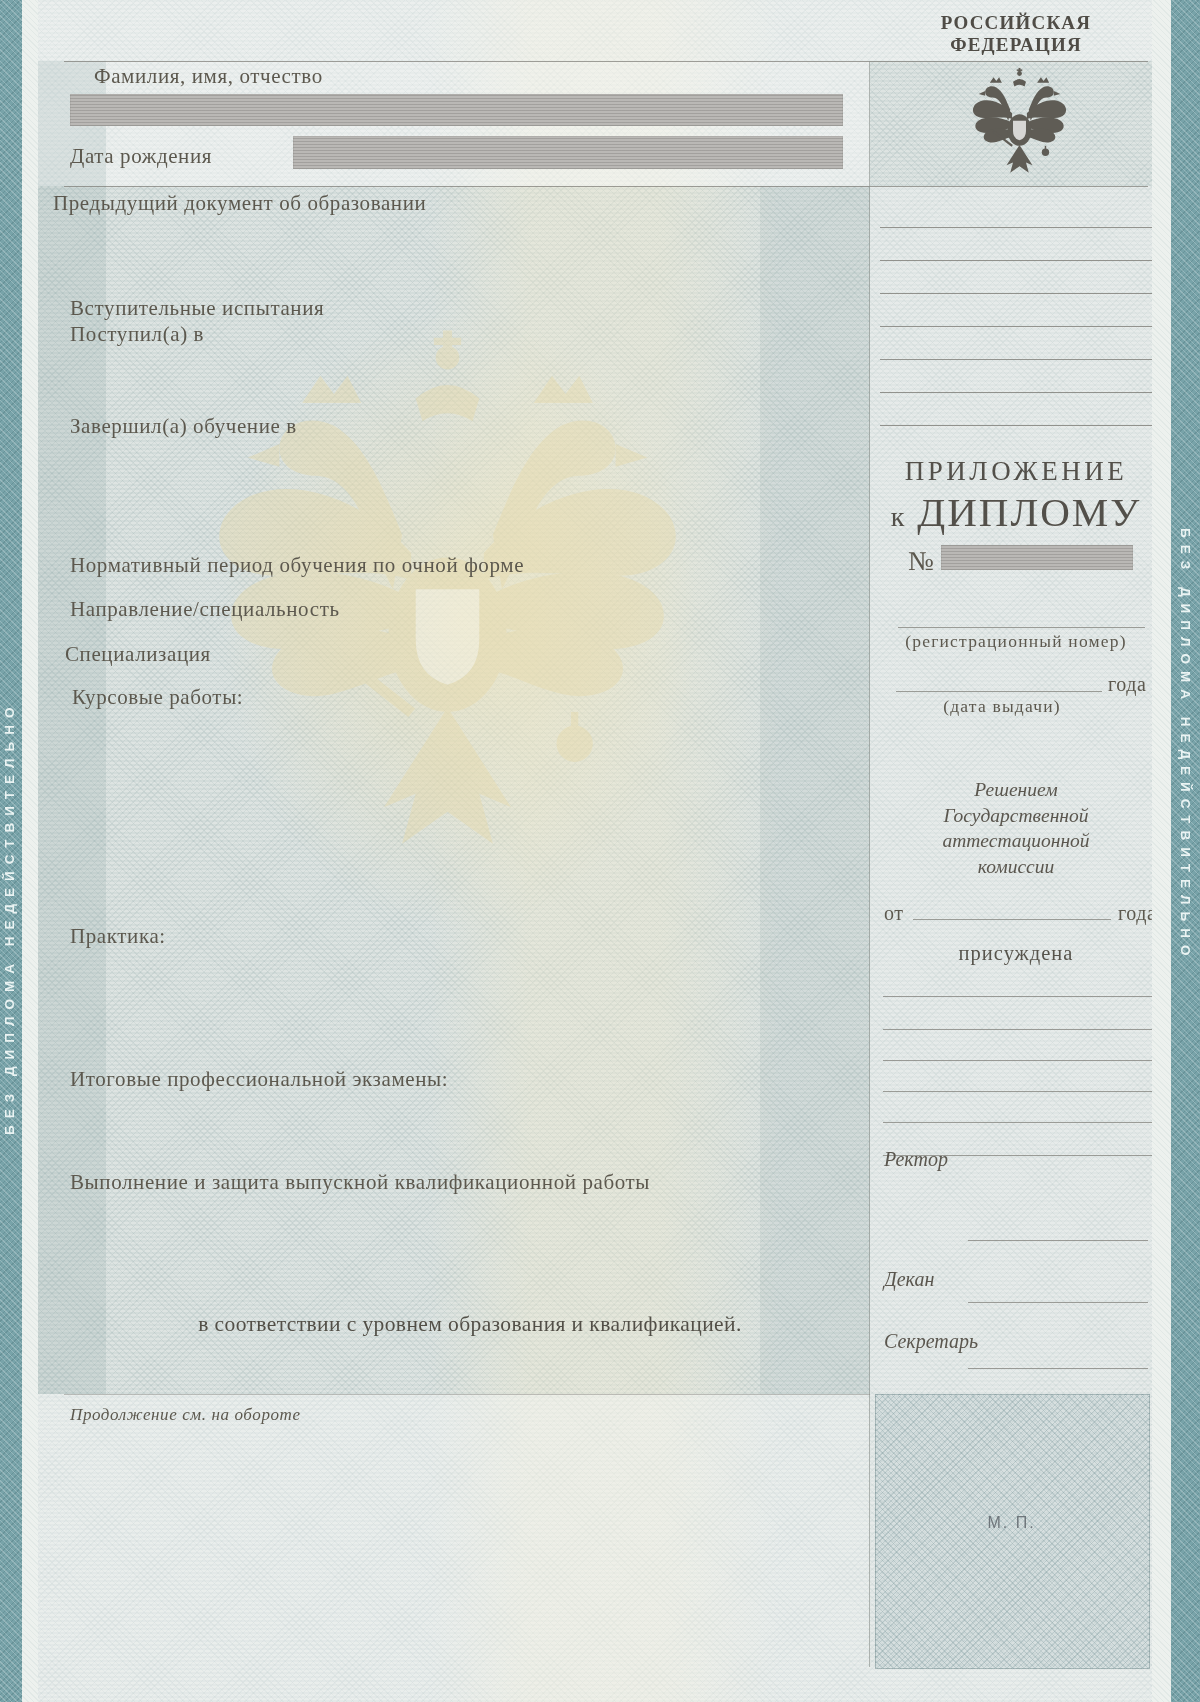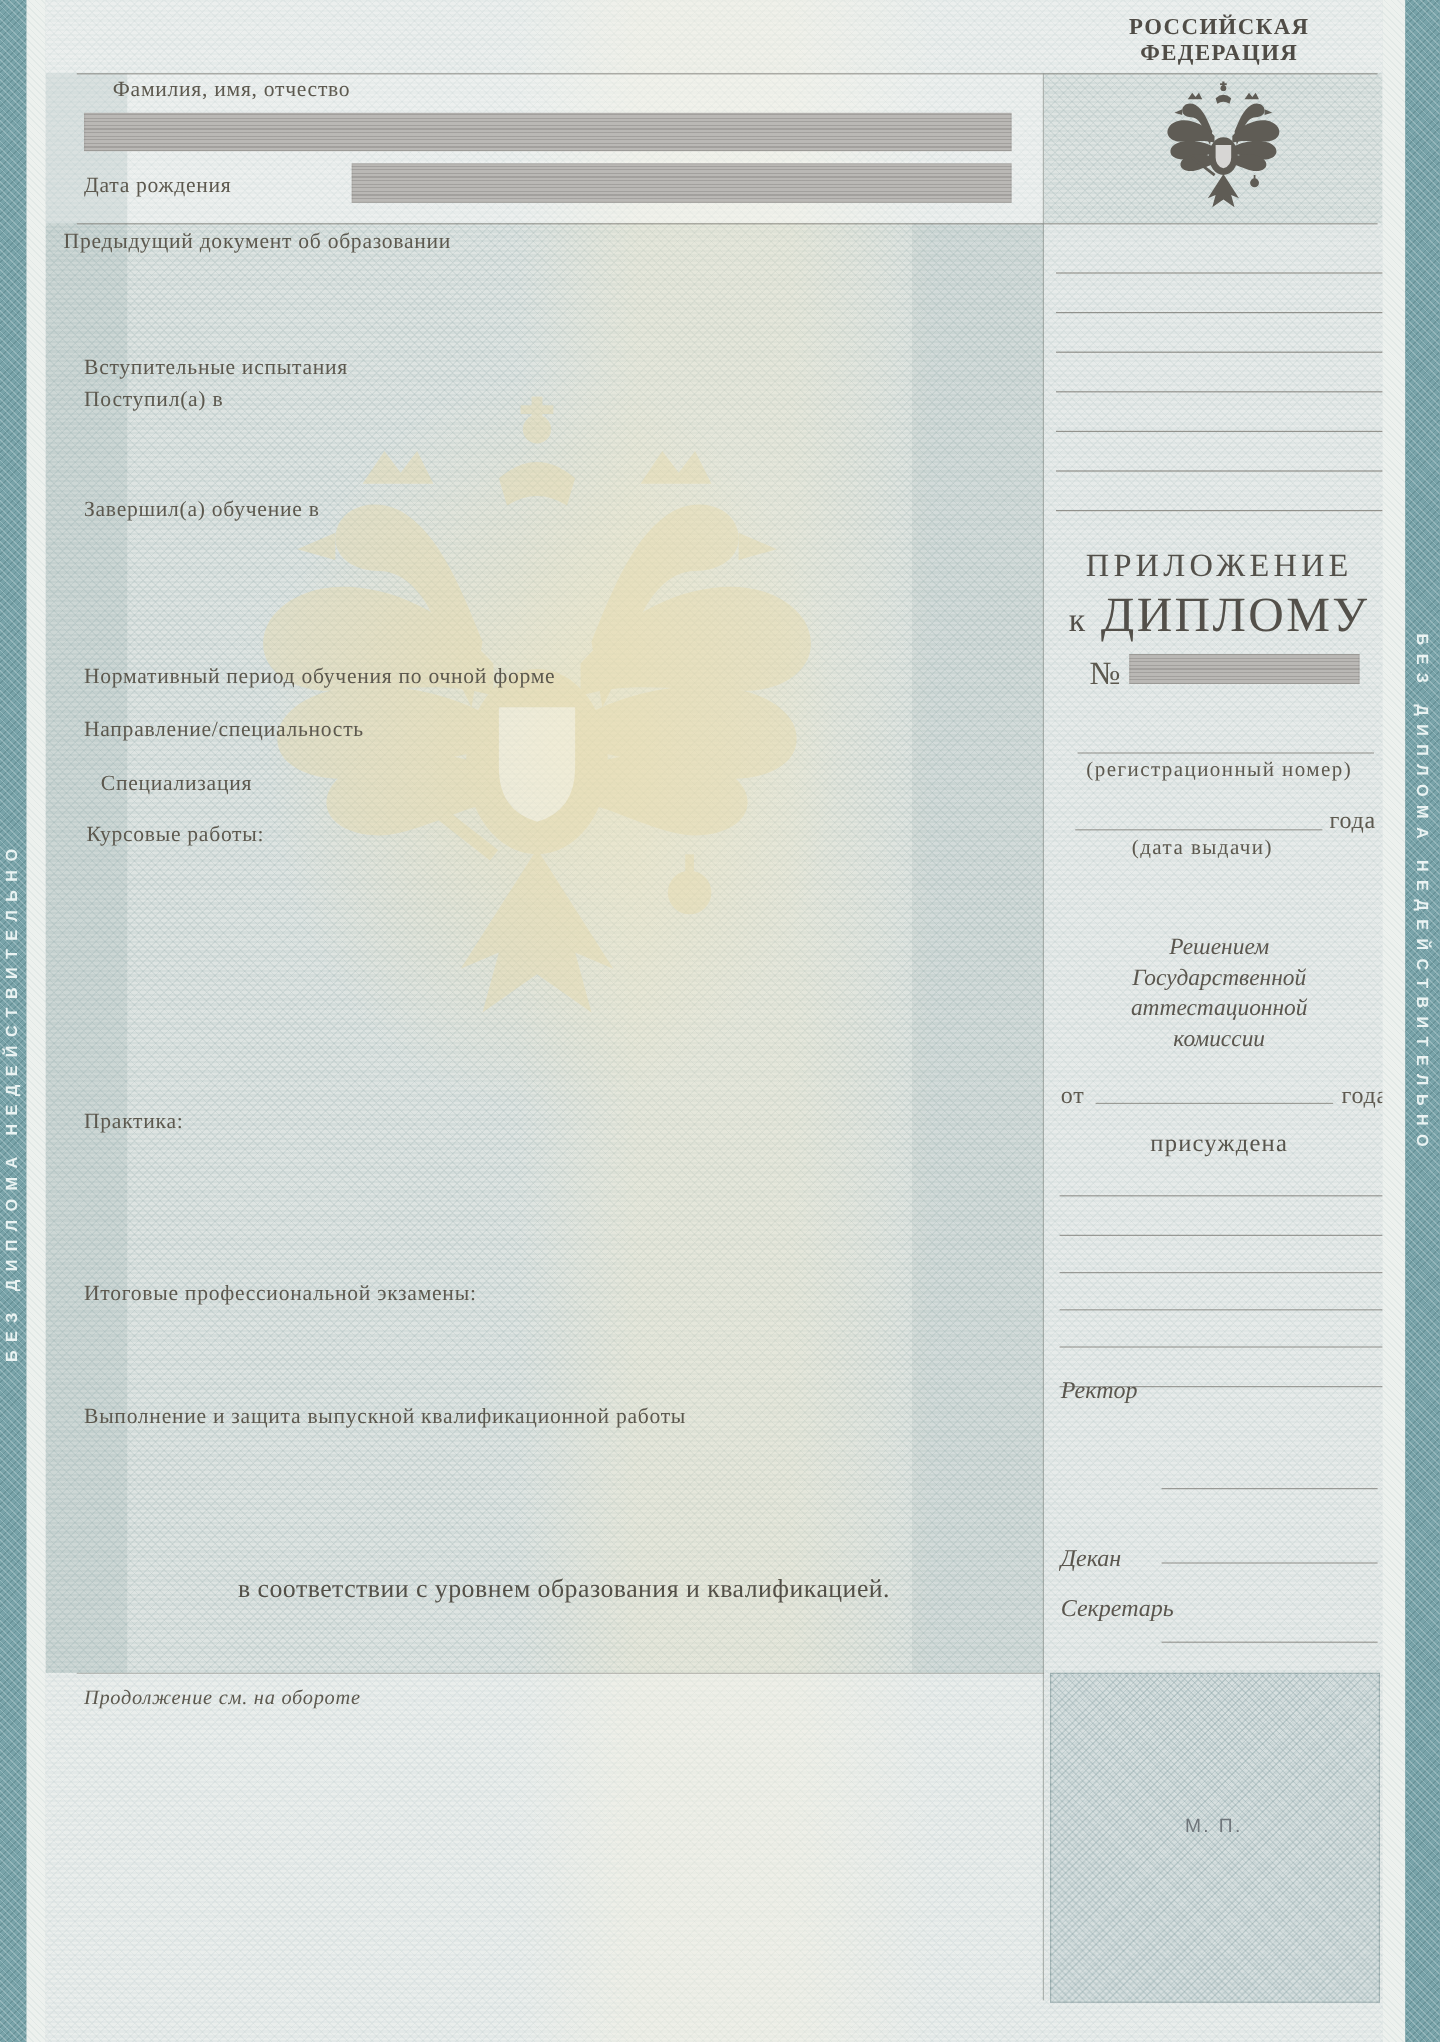--- a/index.html
+++ b/index.html
@@ -8,21 +8,21 @@
     background-color:#dbe2e0;
     background-image:
       radial-gradient(ellipse 330px 430px at 460px 620px, rgba(240,229,186,.60), rgba(240,229,186,0) 72%),
       linear-gradient(90deg, rgba(243,236,205,0) 430px, rgba(243,236,205,.34) 530px, rgba(243,236,205,.34) 660px, rgba(243,236,205,0) 780px),
       repeating-linear-gradient(45deg, rgba(124,153,154,.13) 0 1px, rgba(255,255,255,0) 1px 5px),
       repeating-linear-gradient(-45deg, rgba(124,153,154,.13) 0 1px, rgba(255,255,255,0) 1px 5px),
       repeating-linear-gradient(0deg, rgba(146,172,173,.10) 0 2px, rgba(255,255,255,.08) 2px 4px);
     font-family:"Liberation Serif", serif;
     color:#57544c;
   }
-  .lbl{position:absolute;font-size:18px;letter-spacing:.6px;color:#5c584e;white-space:nowrap;}
+  .lbl{position:absolute;font-size:21px;letter-spacing:.6px;color:#5c584e;white-space:nowrap;}
   .lbl-it{font-style:italic;}
   .hline{position:absolute;height:1px;background:#7e7d77;opacity:.72;}
   .vline{position:absolute;width:1px;background:#8d938f;opacity:.65;}
   .bar{position:absolute;background:linear-gradient(180deg,#bab8b5,#adabA8 45%,#b7b5b2);
        background-image:repeating-linear-gradient(0deg, rgba(90,88,86,.18) 0 1px, rgba(255,255,255,.10) 1px 3px);
        background-color:#b2b0ad;box-shadow:0 0 0 1px rgba(120,118,115,.15) inset;}
   .band{position:absolute;pointer-events:none;}
   .edge{position:absolute;top:0;height:1702px;background-color:#78a3a9;
     background-image:
       repeating-linear-gradient(45deg, rgba(255,255,255,.22) 0 1px, rgba(0,0,0,0) 1px 4px),
@@ -108,21 +108,21 @@
   <div class="bar" style="left:70px;top:94px;width:773px;height:32px;"></div>
   <div class="lbl" style="left:70px;top:144px;">Дата рождения</div>
   <div class="bar" style="left:293px;top:136px;width:550px;height:33px;"></div>
 
   <div class="lbl" style="left:53px;top:191px;">Предыдущий документ об образовании</div>
   <div class="lbl" style="left:70px;top:296px;">Вступительные испытания</div>
   <div class="lbl" style="left:70px;top:322px;">Поступил(а) в</div>
   <div class="lbl" style="left:70px;top:414px;">Завершил(а) обучение в</div>
   <div class="lbl" style="left:70px;top:553px;">Нормативный период обучения по очной форме</div>
   <div class="lbl" style="left:70px;top:597px;">Направление/специальность</div>
-  <div class="lbl" style="left:84px;top:642px;">Специализация</div>
+  <div class="lbl" style="left:65px;top:642px;">Специализация</div>
   <div class="lbl" style="left:72px;top:685px;">Курсовые работы:</div>
   <div class="lbl" style="left:70px;top:924px;">Практика:</div>
   <div class="lbl" style="left:70px;top:1067px;">Итоговые профессиональной экзамены:</div>
   <div class="lbl" style="left:70px;top:1170px;">Выполнение и защита выпускной квалификационной работы</div>
 
   <div class="statement">
     <div>в соответствии с уровнем образования и квалификацией.</div>
   </div>
 
   <div class="lbl lbl-it" style="left:70px;top:1405px;font-size:17px;">Продолжение см. на обороте</div>
@@ -175,21 +175,21 @@
 
   <div class="hline" style="left:883px;top:996px;width:275px;"></div>
   <div class="hline" style="left:883px;top:1029px;width:275px;"></div>
   <div class="hline" style="left:883px;top:1060px;width:275px;"></div>
   <div class="hline" style="left:883px;top:1091px;width:275px;"></div>
   <div class="hline" style="left:883px;top:1122px;width:275px;"></div>
   <div class="hline" style="left:883px;top:1155px;width:275px;"></div>
 
   <div class="sig" style="left:884px;top:1148px;">Ректор</div>
   <div class="hline" style="left:968px;top:1240px;width:180px;"></div>
-  <div class="sig" style="left:884px;top:1268px;margin-top:20px;">Декан</div>
+  <div class="sig" style="left:884px;top:1268px;">Декан</div>
   <div class="hline" style="left:968px;top:1302px;width:180px;"></div>
   <div class="sig" style="left:884px;top:1330px;">Секретарь</div>
   <div class="hline" style="left:968px;top:1368px;width:180px;"></div>
 
   <div class="mpbox"></div>
   <div class="mptext">М. П.</div>
 
   <div class="gutter" style="left:22px;width:16px;"></div>
   <div class="gutter" style="left:1152px;width:19px;"></div>
   <div class="edge" style="left:0;width:22px;"></div>

